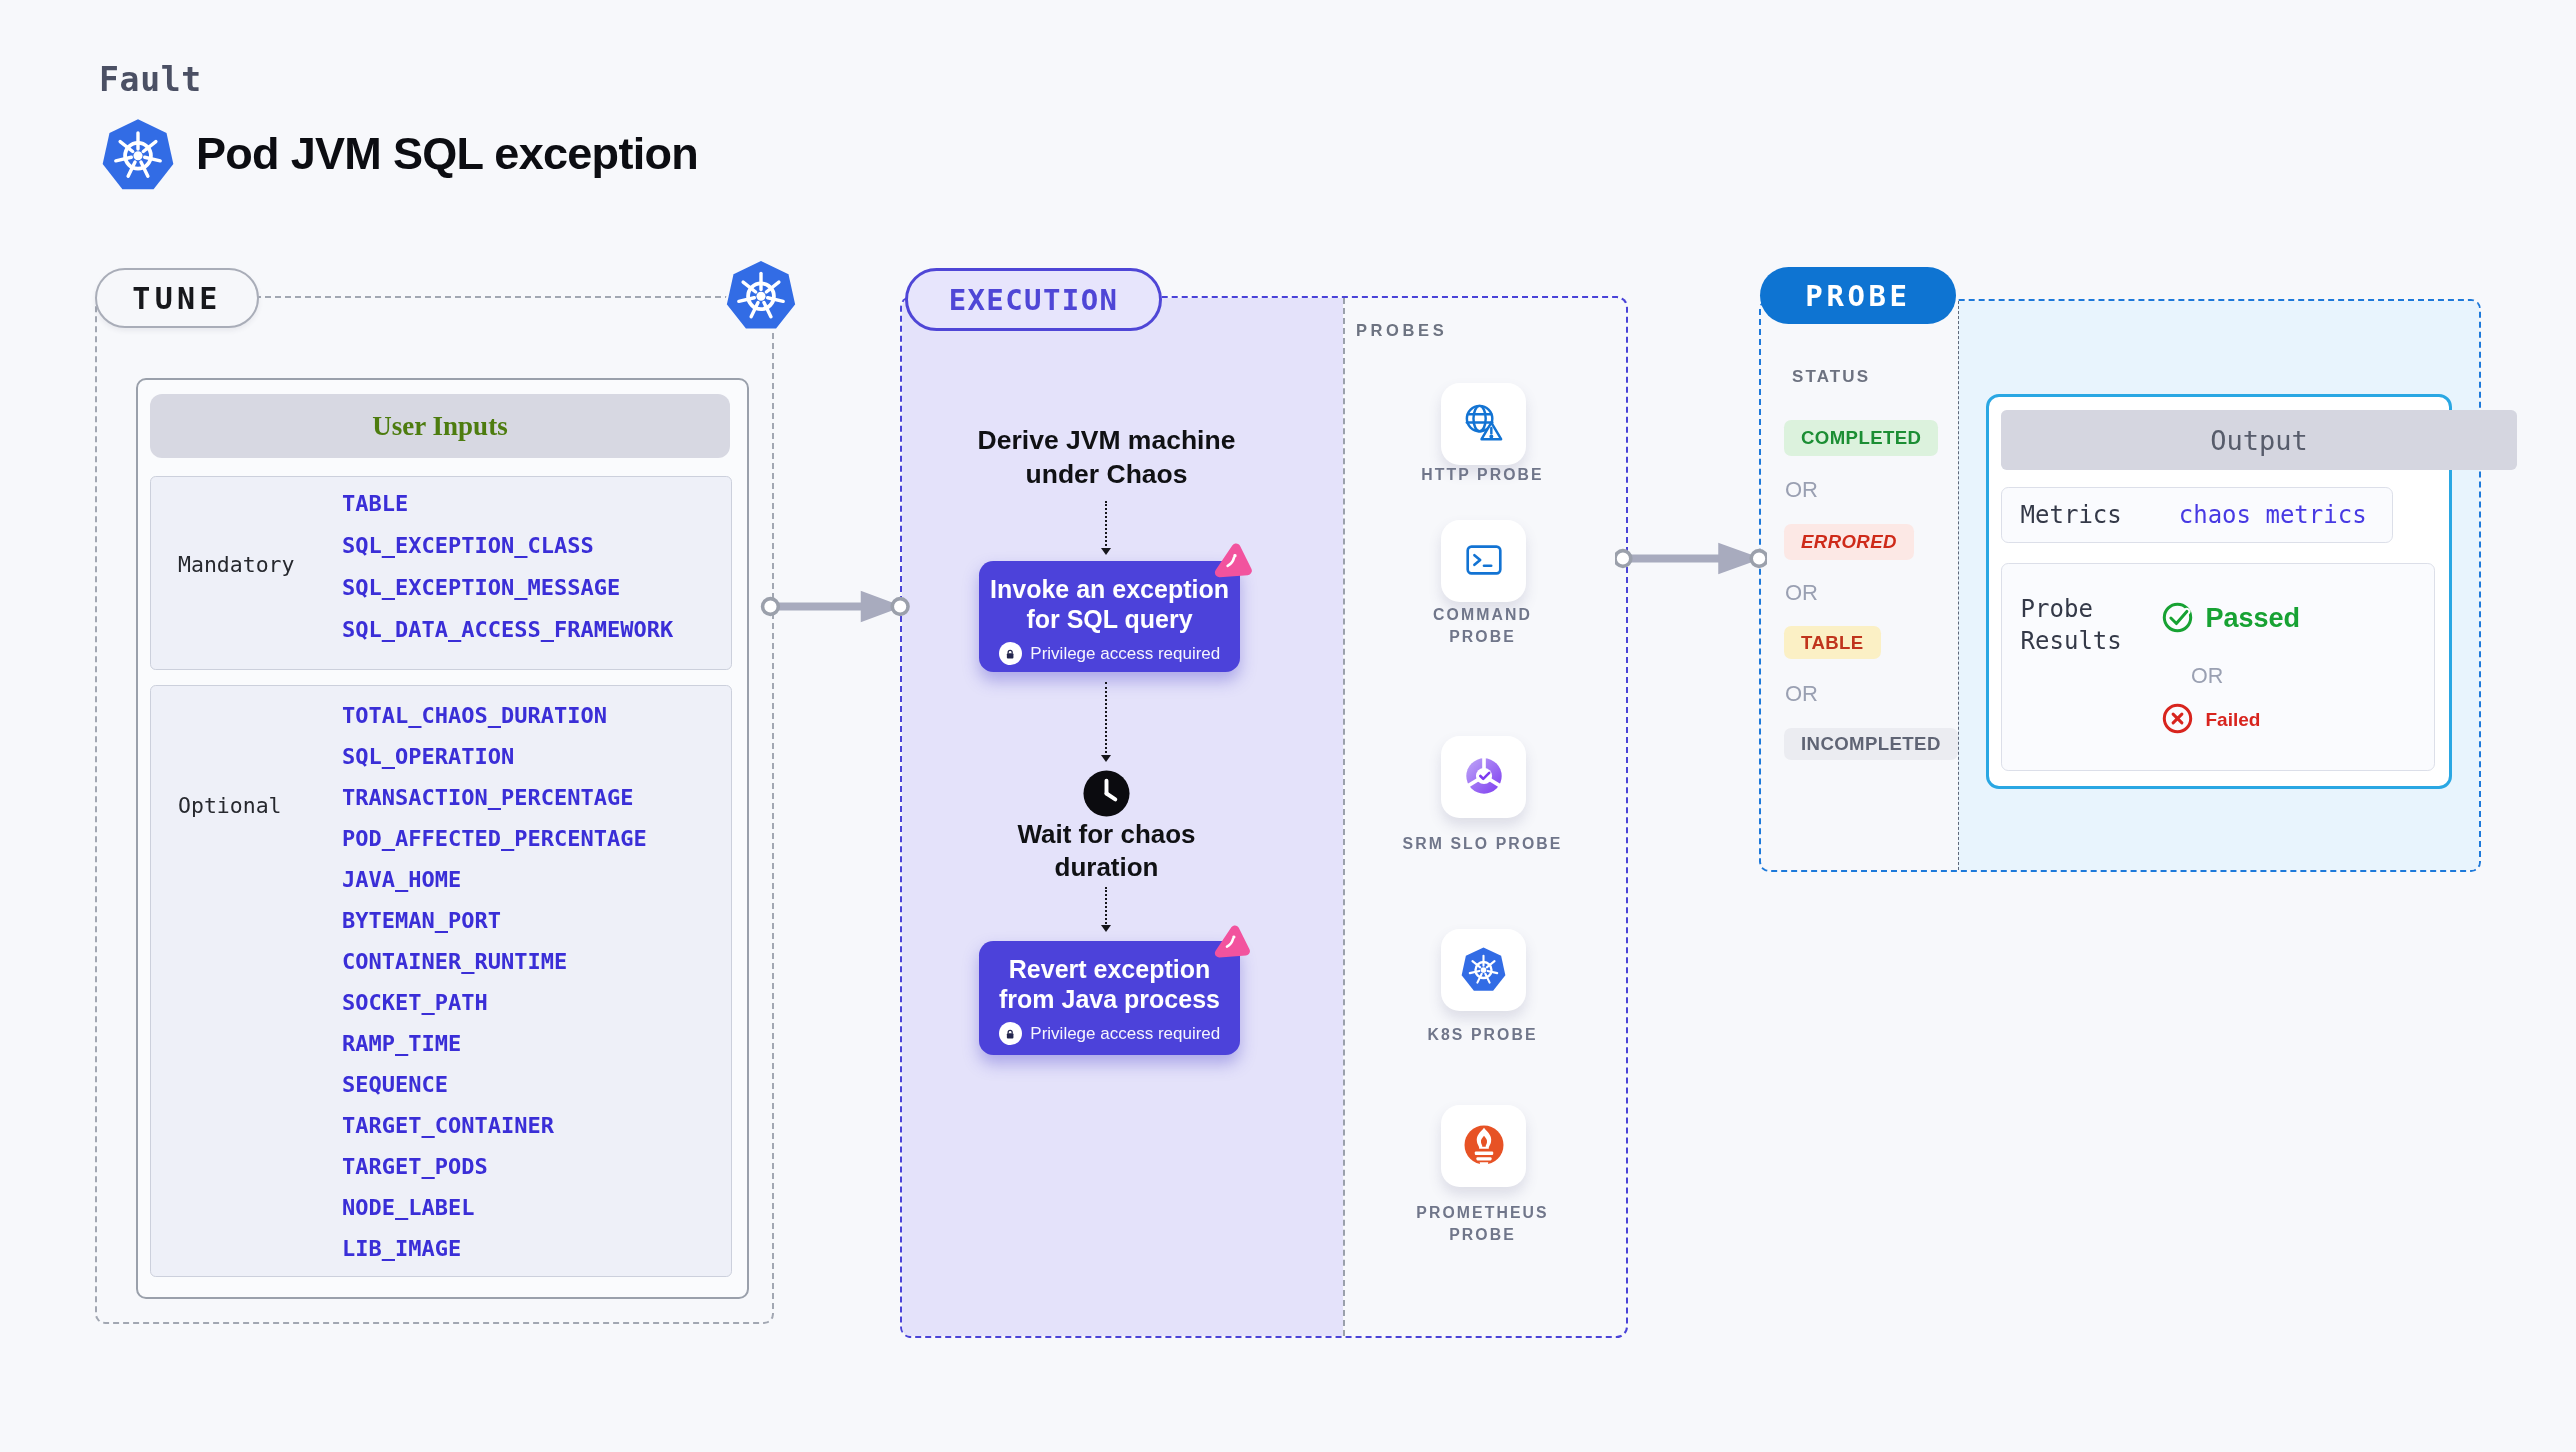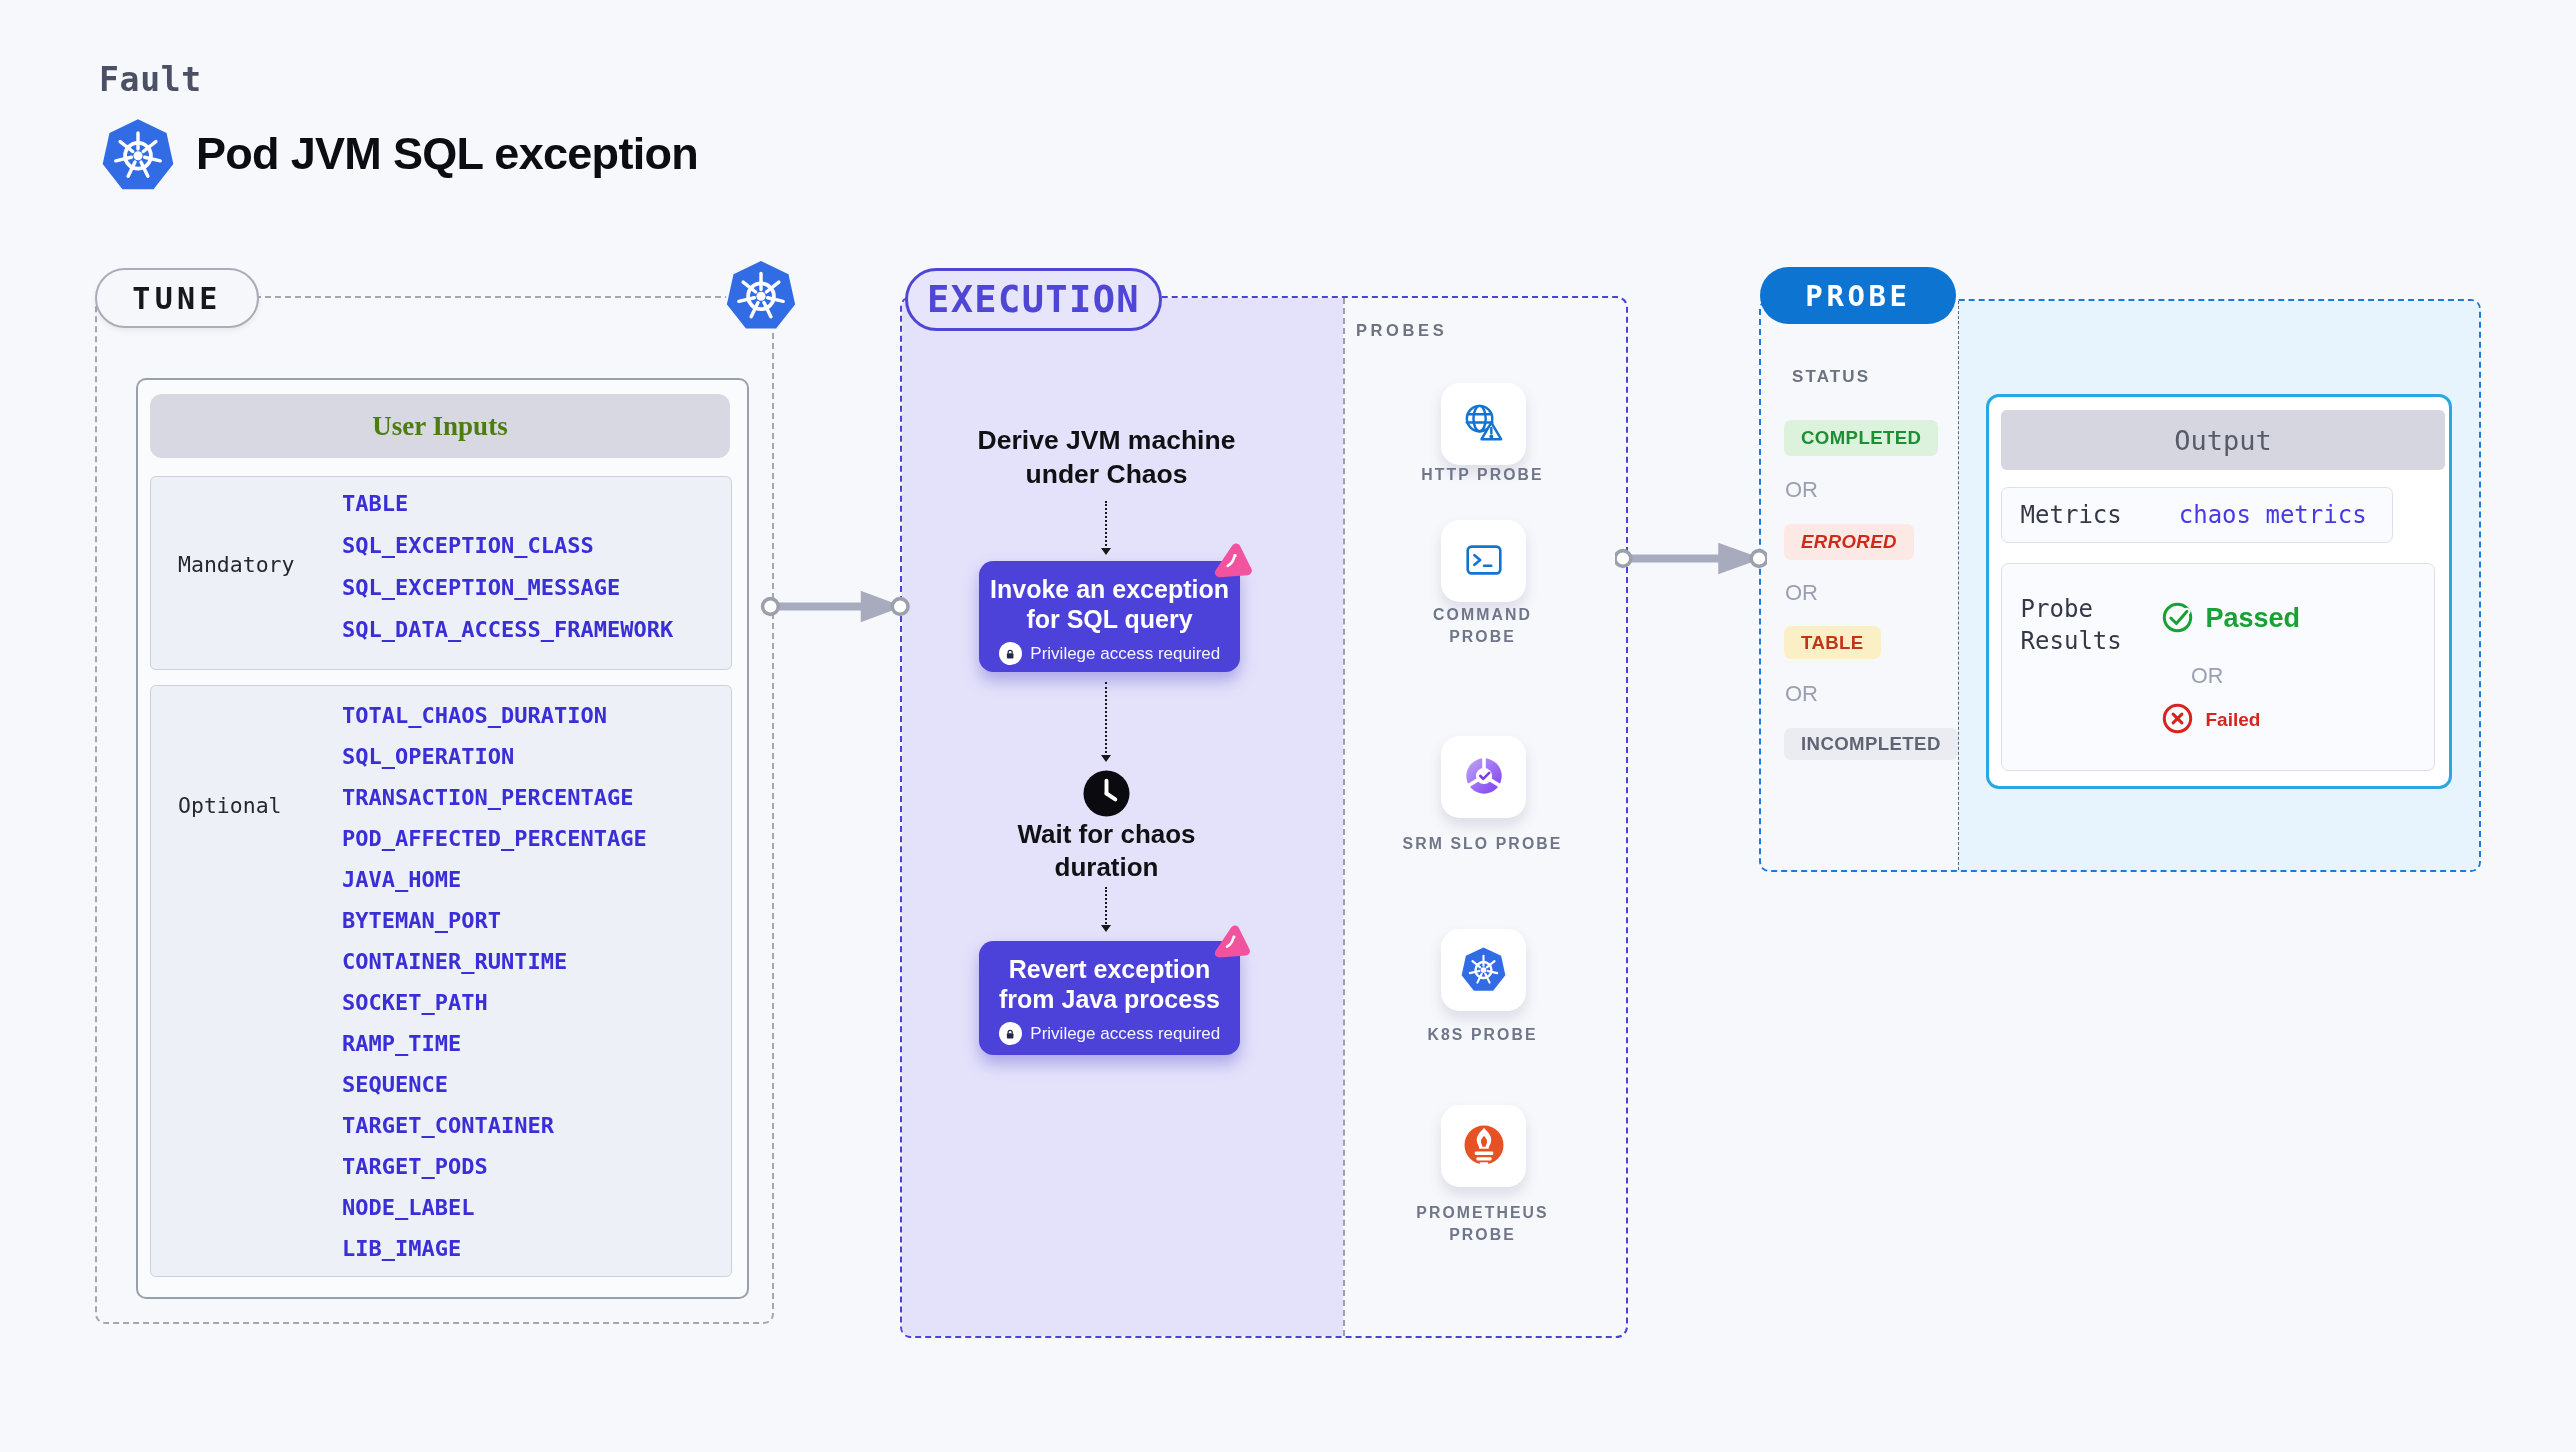--- a/index.html
+++ b/index.html
@@ -22,21 +22,21 @@
   .result-box{left:1759px;top:299px;width:718px;height:569px;border:2.9px dashed #1d79da;}
   .result-fill{position:absolute;left:197px;top:0;bottom:0;right:0;background:#e8f4fd;border-radius:0 8.6px 8.6px 0;}
   .result-divider{position:absolute;left:197px;top:0;bottom:0;width:0;border-left:1.4px dashed #5f6879;}
 
   
   .pill{display:flex;align-items:center;justify-content:center;border-radius:43px;
         font-family:"DejaVu Sans Mono",monospace;font-weight:bold;z-index:5;}
   .pill-tune{left:95px;top:268px;width:160px;height:56px;background:#f6f7fa;border:2.9px solid #a9adb8;
              color:#17181c;font-size:30px;letter-spacing:4.3px;box-shadow:0 2.9px 5.7px rgba(60,60,90,.08);}
   .pill-exec{left:905px;top:268px;width:251px;height:57px;background:#e7e5fc;border:3.6px solid #4f46d6;
-             color:#4f46d6;font-size:37px;letter-spacing:1.4px;}
+             color:#4f46d6;font-size:29px;letter-spacing:1.4px;}
   .pill-result{left:1760px;top:267px;width:196px;height:57px;background:#0e74d2;
                color:#ffffff;font-size:29px;letter-spacing:3.6px;}
 
   
   .ui-card{left:136px;top:378px;width:609px;height:917px;background:#fafbfd;border:2.9px solid #9aa0ab;border-radius:10px;}
   .ui-header{left:150px;top:394px;width:580px;height:64px;background:#d7d8e2;border-radius:12px;
              display:flex;align-items:center;justify-content:center;
              font-size:27px;font-weight:600;color:#4d7c0f;font-family:Liberation Serif, serif;}
   .group-box{background:#eef0f8;border:1.4px solid #ccd0dc;border-radius:5.7px;}
   .g-mandatory{left:150px;top:476px;width:580px;height:192px;}
@@ -77,21 +77,21 @@
   .badge{display:inline-flex;align-items:center;border-radius:7.2px;padding:0 17px;height:36px;
          font-size:18.6px;font-weight:bold;letter-spacing:0.4px;}
   .b-green{background:#dcf2dd;color:#1c8e34;}
   .b-red{background:#fce8e5;color:#ce2a19;font-style:italic;}
   .b-yellow{background:#fbf0c5;color:#c0341c;height:33px;}
   .b-gray{background:#ebecf1;color:#5f6474;height:31.5px;}
   .or-label{font-size:22px;font-weight:500;color:#9aa0b2;}
 
   .output-box{left:1986px;top:394px;width:466px;height:395px;background:#ffffff;
               border:3.6px solid #2aa7e3;border-radius:13px;box-sizing:border-box;}
-  .output-header{left:2001px;top:410px;width:444px;height:60px;background:#d5d6e0;border-radius:5.7px;
+  .output-header{left:2001px;top:410px;width:516px;height:60px;background:#d5d6e0;border-radius:5.7px;
                  display:flex;align-items:center;justify-content:center;
                  font-size:27px;color:#575c6b;font-weight:500;}
   .out-row{background:#fafbfe;border:1.4px solid #dcdfe9;border-radius:7.2px;}
   .metrics-row{left:2001px;top:487px;width:392px;height:56px;display:flex;align-items:center;box-sizing:border-box;padding-left:18.6px;}
   .out-label{font-size:24px;color:#343948;}
   .metrics-value{margin-left:57px;font-size:24px;color:#4739e3;}
   .proberes-row{left:2001px;top:563px;width:434px;height:208px;box-sizing:border-box;}
   .res-item{display:flex;align-items:center;gap:11.5px;}
   .passed-text{font-size:27px;font-weight:bold;color:#17a233;}
   .failed-text{font-size:19px;font-weight:bold;color:#d8241e;}

